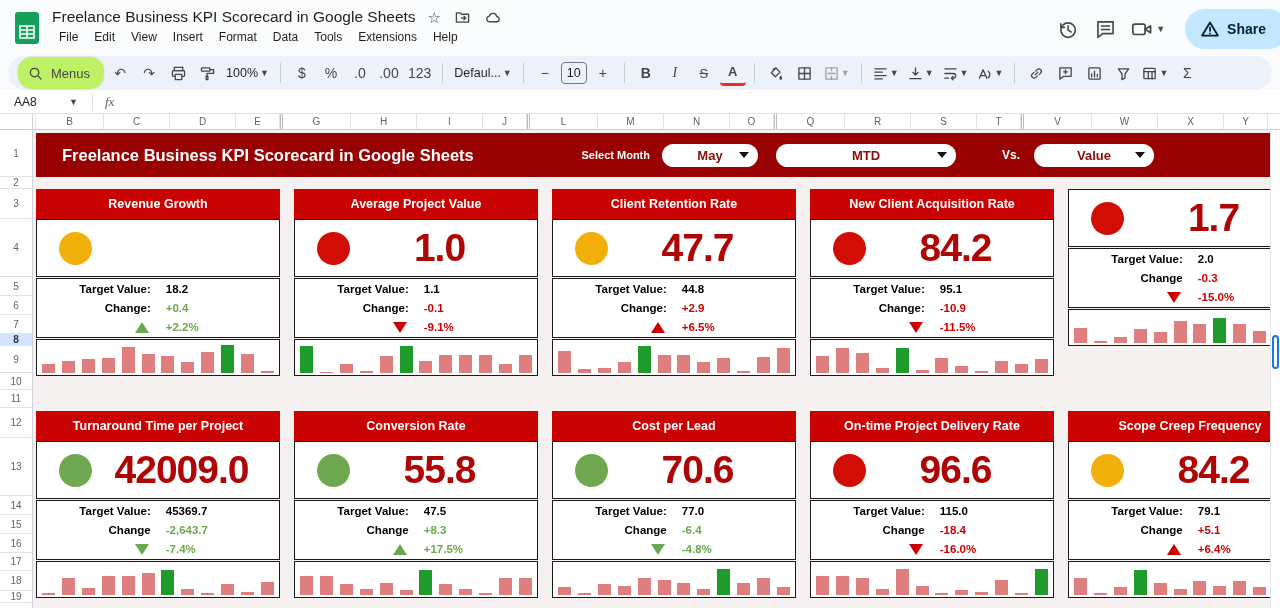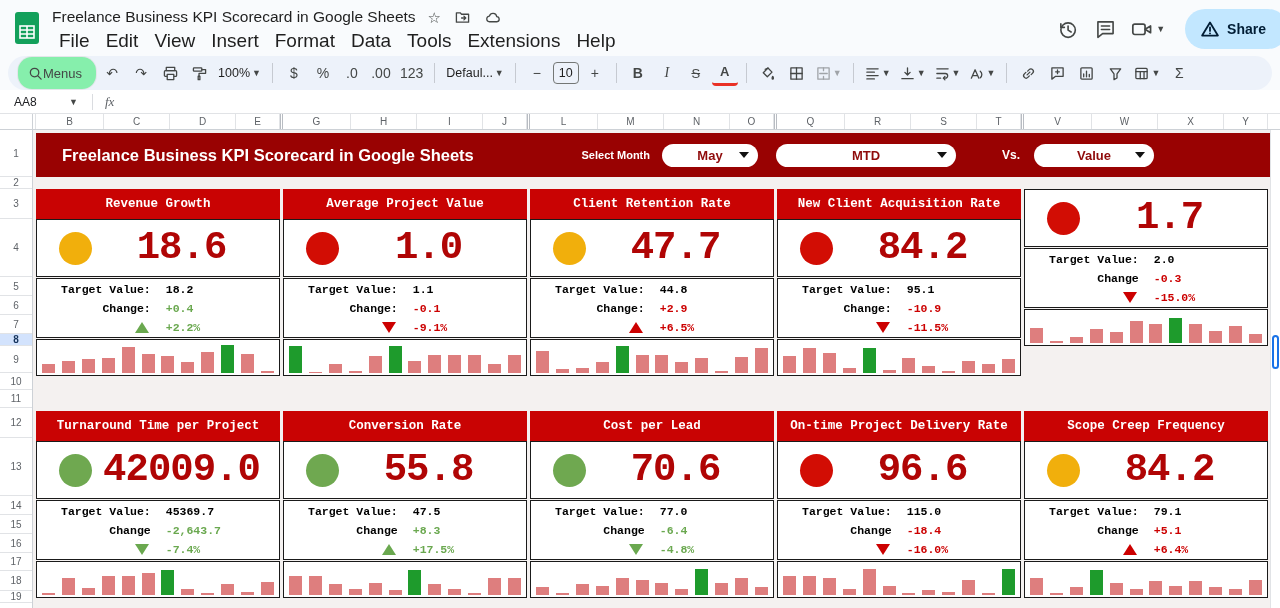--- a/index.html
+++ b/index.html
@@ -8,33 +8,33 @@
 
   
   .titlebar { position:relative; height:56px; background:#f9fbfd; }
   .logo { position:absolute; left:14px; top:11px; width:26px; height:34px; }
   .doc-meta { position:absolute; left:52px; top:8px; }
   .doc-title-row { display:flex; align-items:center; gap:12px; }
   .doc-title { font-size:15.5px; color:#1f1f1f; }
   .doc-icons { display:flex; align-items:center; gap:13px; color:#444746; }
   .doc-icons .star { font-size:15px; line-height:1; }
   .menubar { display:flex; gap:2px; margin-top:3px; }
-  .menubar span { font-size:19px; color:#1f1f1f; padding:1px 7px; border-radius:4px; cursor:default;text-align:center; }
+  .menubar span { font-size:12px; color:#1f1f1f; padding:1px 7px; border-radius:4px; cursor:default;text-align:center; }
   .tb-right { position:absolute; right:0; top:9px; display:flex; align-items:center; gap:14px; }
   .tb-right .ic { width:24px; height:24px; display:flex; align-items:center; justify-content:center; }
   .cam-wrap { display:flex; align-items:center; gap:3px; }
   .caret { font-size:9px; color:#444746; }
   .share-btn { display:flex; align-items:center; gap:8px; background:var(--share-bg); color:var(--share-text);
     height:40px; padding:0 22px 0 16px; border-radius:20px; font-size:14px; font-weight:bold; margin-left:6px; margin-right:-8px; }
 
   
   .toolbar { margin:0 8px; height:34px; background:#edf2fa; border-radius:17px; display:flex; align-items:center; padding:0 10px; gap:3px; }
   .tbtn { min-width:26px; height:26px; display:flex; align-items:center; justify-content:center; border-radius:4px; color:#444746; font-size:13px; gap:2px; padding:0 3px; }
   .tbtn svg { display:block; }
-  .menus-pill { background:#86efac; border-radius:14px; height:32px; display:flex; align-items:center; padding:0 14px 0 10px; font-size:13px; color:#444746; box-shadow:0 0 0 1px #e3e6ea; }
+  .menus-pill { background:#bef264; border-radius:14px; height:32px; display:flex; align-items:center; gap:8px; padding:0 14px 0 10px; font-size:13px; color:#444746; box-shadow:0 0 0 1px #e3e6ea; }
   .tdiv { width:1px; height:20px; background:#c6cad1; margin:0 5px; }
   .glyph { font-size:14px; color:#444746; }
   .bold-b { font-weight:bold; font-size:14px; }
   .ital-i { font-style:italic; font-family:"Liberation Serif", serif; font-size:14px; }
   .strike-s { text-decoration:line-through; font-size:13px; }
   .ucolor-a { font-size:13px; font-weight:bold; border-bottom:3px solid #e93025; line-height:1.05; }
   .fontsize-box { width:26px; height:22px; border:1px solid #747775; border-radius:4px; display:flex; align-items:center; justify-content:center; font-size:12.5px; color:#1f1f1f; }
   .muted { opacity:.45; }
   .zoom-lbl, .font-lbl { font-size:12.5px; color:#1f1f1f; }
 
@@ -67,21 +67,21 @@
   .pill .pcaret { position:absolute; right:9px; top:50%; transform:translateY(-50%); width:0; height:0; border-left:5px solid transparent; border-right:5px solid transparent; border-top:6px solid #111; }
   .pill-month { width:96px; margin-right:18px; }
   .pill-period { width:180px; }
   .vs-lbl { font-size:12px; font-weight:bold; margin:0 14px 0 46px; }
   .pill-compare { width:120px; margin-right:116px; }
 
   .gap-r2 { height:12px; }
   .gap-mid { height:35px; }
 
   
-  .cardsrow { display:flex; gap:3px; padding-left:3px;font-family:Liberation Mono, monospace; }
+  .cardsrow { display:flex; gap:14px; padding-left:3px; }
   .card { width:244px; flex:none; }
   .card-head { height:30px; background:var(--card-head); color:#fff; font-weight:bold; font-size:12.5px; display:flex; align-items:center; justify-content:center; }
   .vbox { height:58px; background:#fff; border:1px solid #1a1a1a; display:flex; align-items:center; }
   .dot { width:33px; height:33px; border-radius:50%; margin-left:22px; flex:none; }
   .bigval { flex:1; text-align:center; font-size:39px; font-weight:bold; color:var(--value-text); padding-right:8px; letter-spacing:-1px; }
   .dbox { height:60px; background:#fff; border:1px solid #1a1a1a; margin-top:1px; display:flex; flex-direction:column; justify-content:center; font-size:11.5px; font-weight:bold; }
   .drow { display:flex; align-items:center; height:19px; }
   .dlbl { width:47%; text-align:right; color:#000; }
   .dval { padding-left:15px; }
   .pos { color:var(--pos); }
@@ -390,21 +390,20 @@
           <span>Value</span>
           <span class="pcaret"></span>
         </span>
       </div>
       <div class="gap-r2"></div>
       <div class="cardsrow" id="cards-row-1">
   <div class="card">
     <div class="card-head">Revenue Growth</div>
     <div class="vbox">
       <span class="dot" style="background: rgb(241, 175, 12);"></span>
-      <span class="bigval">18.6</span>
     </div>
     <div class="dbox">
       <div class="drow">
         <span class="dlbl">Target Value:</span>
         <span class="dval" style="color:#000;">18.2</span>
       </div>
       <div class="drow">
         <span class="dlbl">Change:</span>
         <span class="dval pos">+0.4</span>
       </div>

